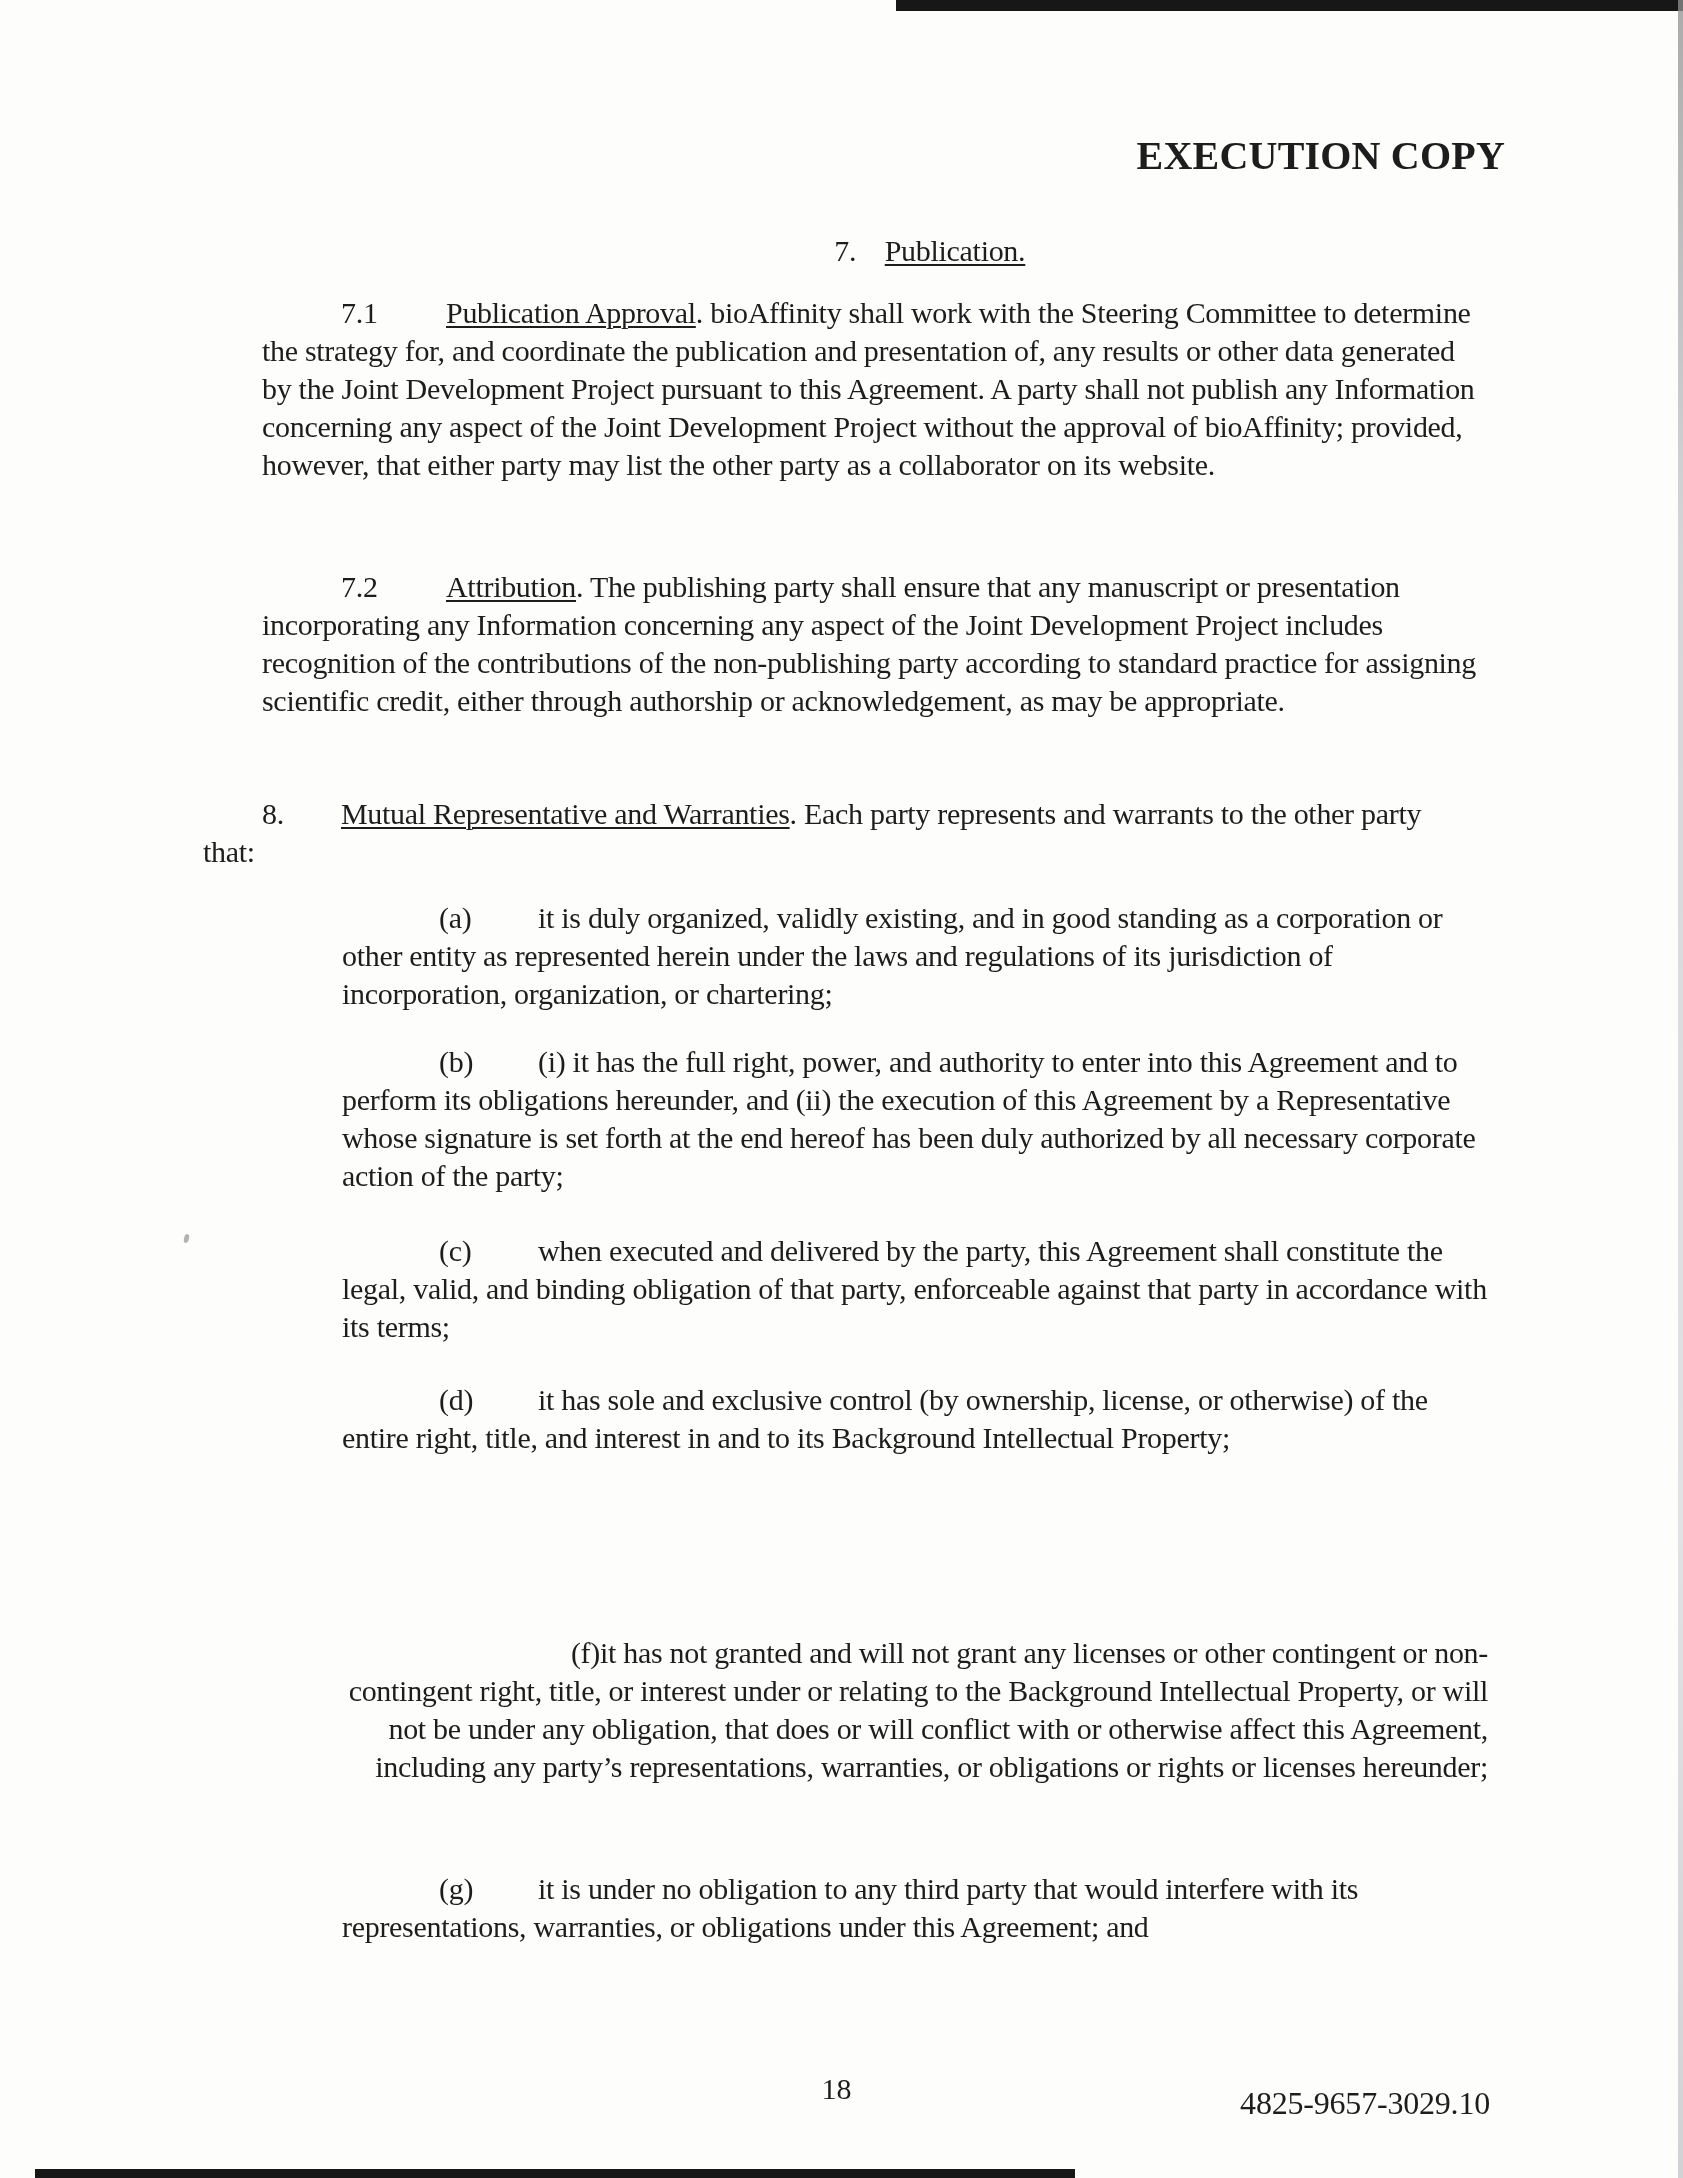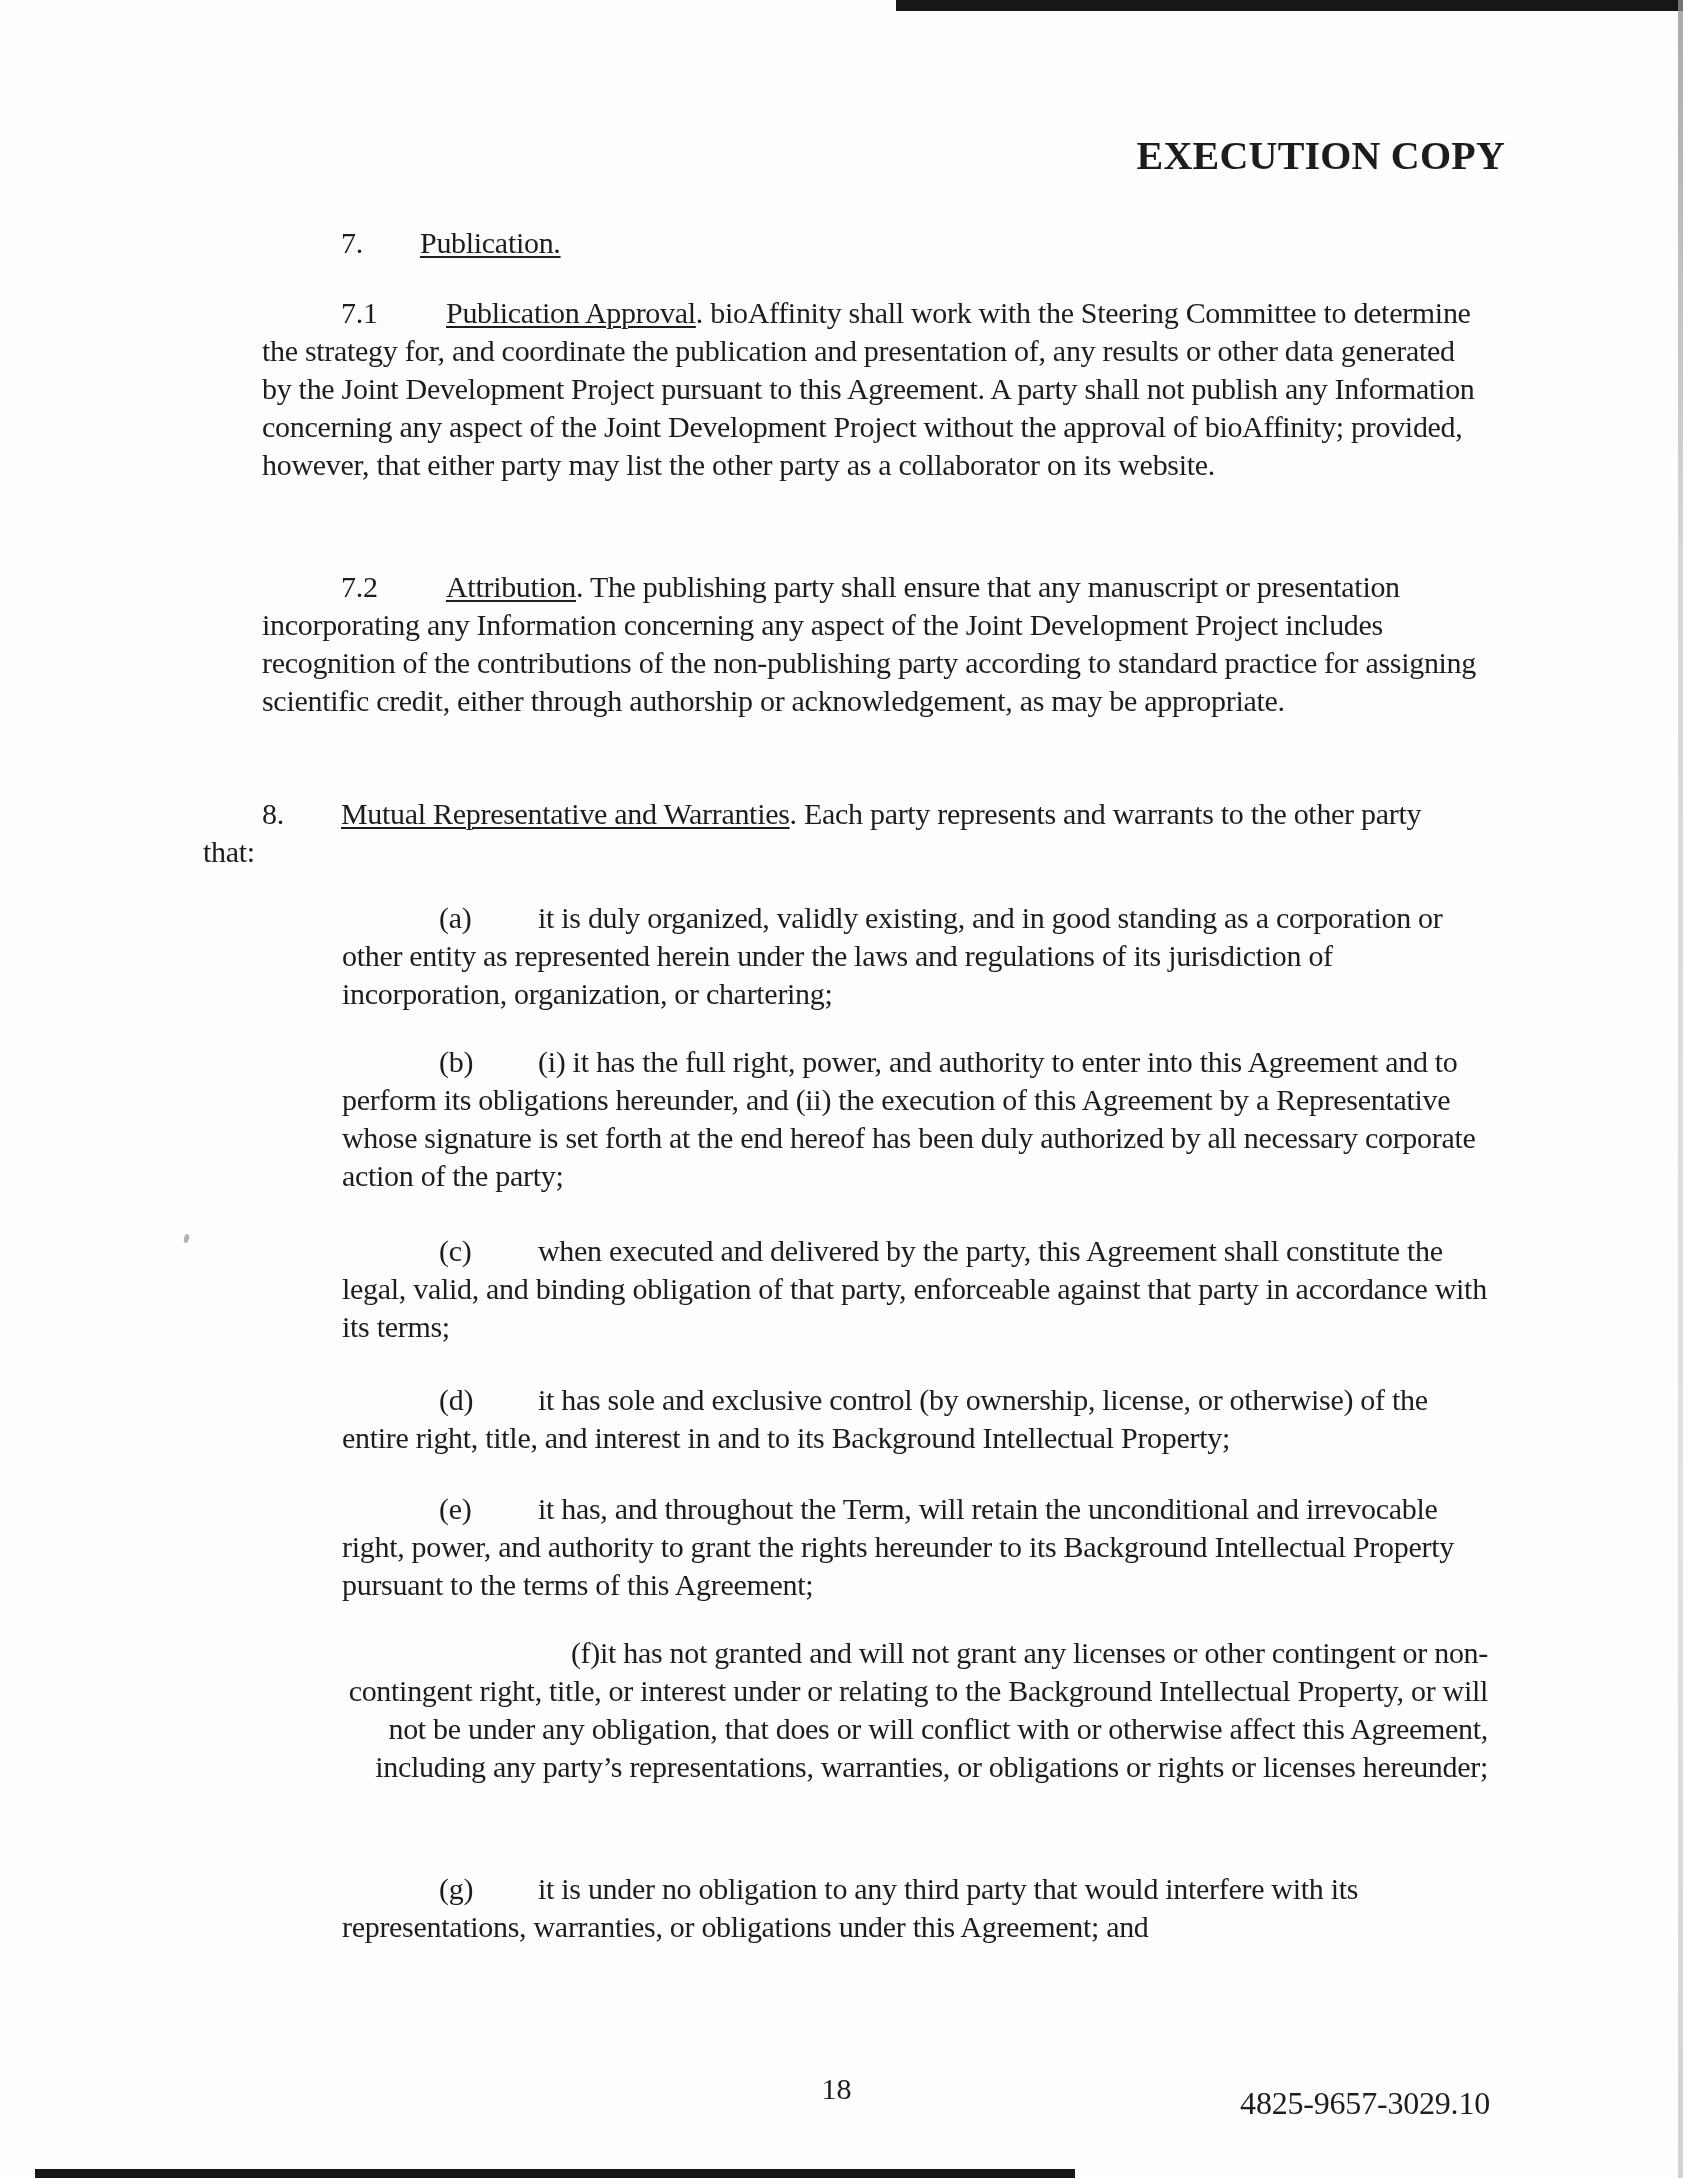--- a/index.html
+++ b/index.html
@@ -37,21 +37,21 @@
   .num-sub  { width: 105px; }   
   .num-item { width: 99px; }   
 
   .u { text-decoration: underline; text-decoration-thickness: 2px; text-underline-offset: 3px; }
 
   .footer-page { position: absolute; top: 2072px; left: 792px; width: 89px; text-align: center; font-size: 30px; }
   .footer-doc  { position: absolute; top: 2085px; left: 1139px; width: 351px; text-align: right; font-size: 32px; letter-spacing: -0.2px; }
 
   
   #p-exec   { }
-  #p-s7     { top: 224px; }
+  #p-s7     { top: 232px; text-align: center; }
   #p-s7-1   { top: 294px; }
   #p-s7-2   { top: 568px; }
   #p-s8     { top: 795px; }
   #p-item-a { top: 899px; }
   #p-item-b { top: 1043px; }
   #p-item-c { top: 1232px; }
   #p-item-d { top: 1381px; }
   #p-item-e { top: 1490px; }
   #p-item-f { top: 1634px; text-align: right; }
   #p-item-g { top: 1870px; }
@@ -94,23 +94,20 @@
   </div>
 
   <div class="para lvl2" id="p-item-c">
     <span class="num num-item">(c)</span><span>when executed and delivered by the party, this Agreement shall constitute the legal, valid, and binding obligation of that party, enforceable against that party in accordance with its terms;</span>
   </div>
 
   <div class="para lvl2" id="p-item-d">
     <span class="num num-item">(d)</span><span>it has sole and exclusive control (by ownership, license, or otherwise) of the entire right, title, and interest in and to its Background Intellectual Property;</span>
   </div>
 
-  <div class="para lvl2" id="p-item-e">
-    <span class="num num-item">(e)</span><span>it has, and throughout the Term, will retain the unconditional and irrevocable right, power, and authority to grant the rights hereunder to its Background Intellectual Property pursuant to the terms of this Agreement;</span>
-  </div>
 
   <div class="para lvl2" id="p-item-f">
     <span class="num num-item">(f)</span><span>it has not granted and will not grant any licenses or other contingent or non-contingent right, title, or interest under or relating to the Background Intellectual Property, or will not be under any obligation, that does or will conflict with or otherwise affect this Agreement, including any party’s representations, warranties, or obligations or rights or licenses hereunder;</span>
   </div>
 
   <div class="para lvl2" id="p-item-g">
     <span class="num num-item">(g)</span><span>it is under no obligation to any third party that would interfere with its representations, warranties, or obligations under this Agreement; and</span>
   </div>
 
   <div class="footer-page">18</div>

